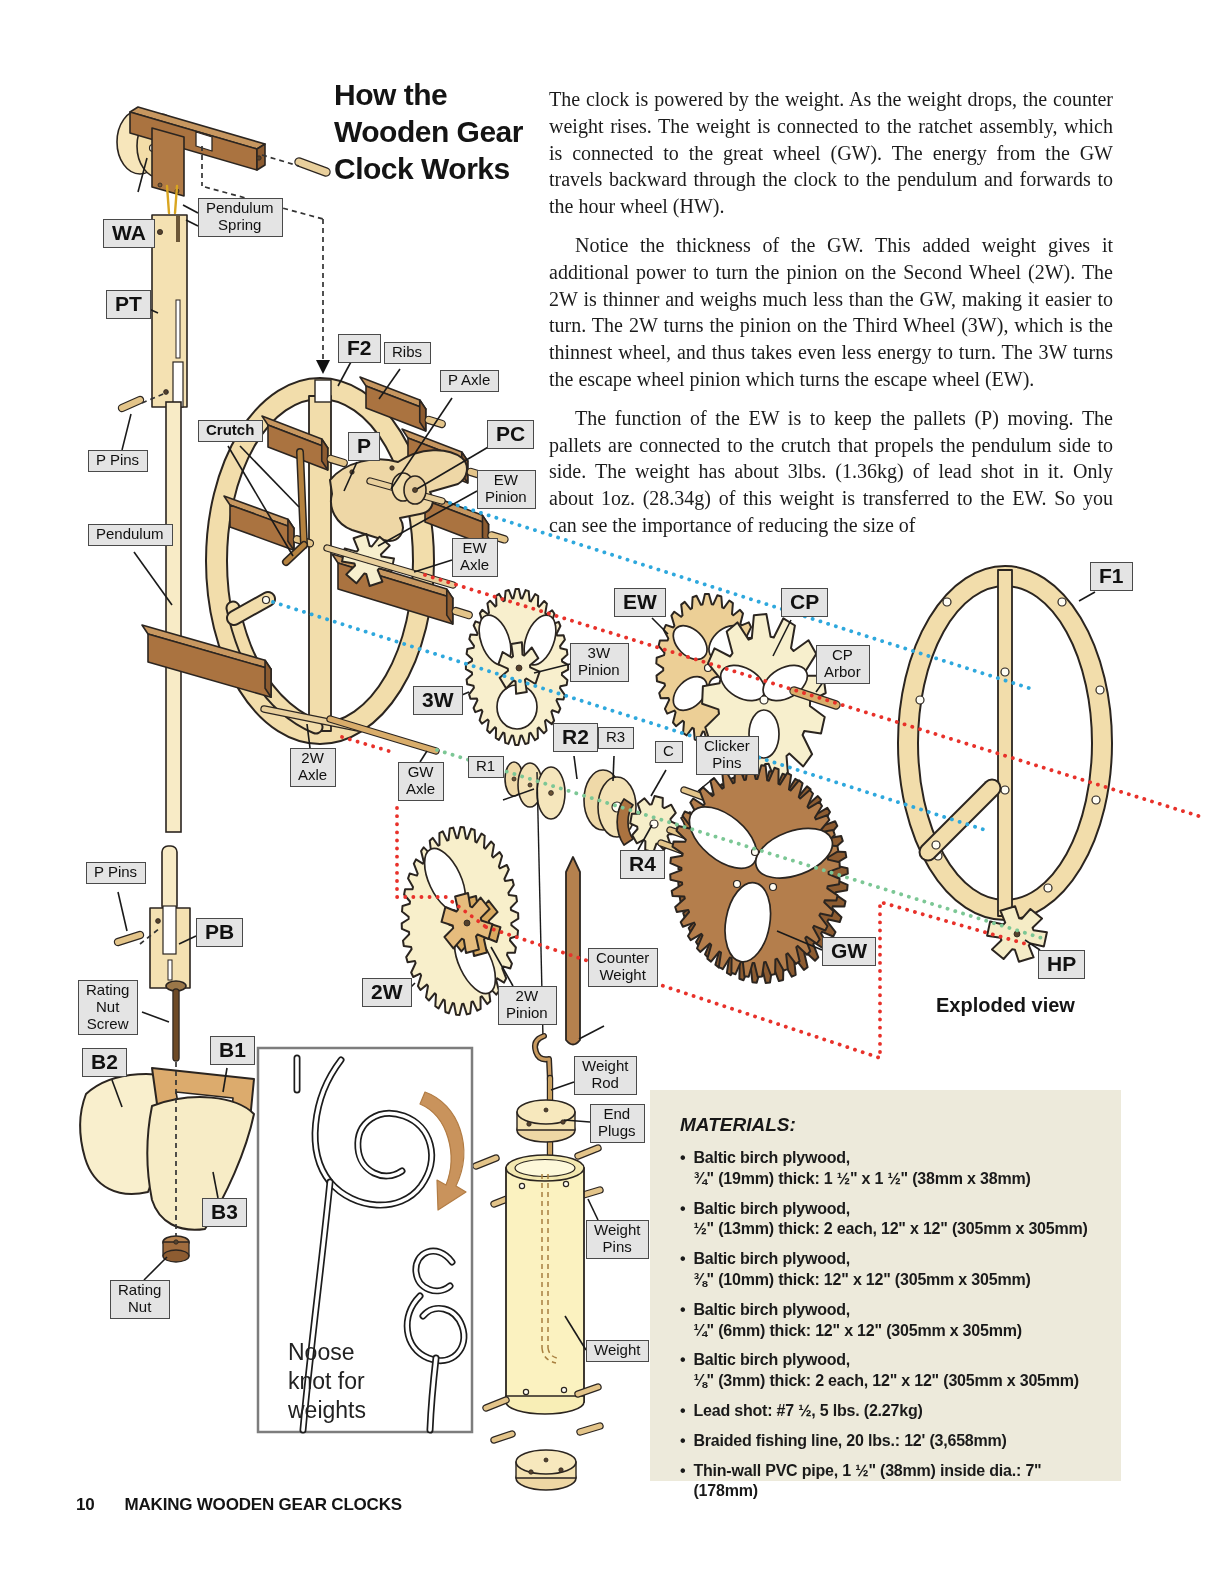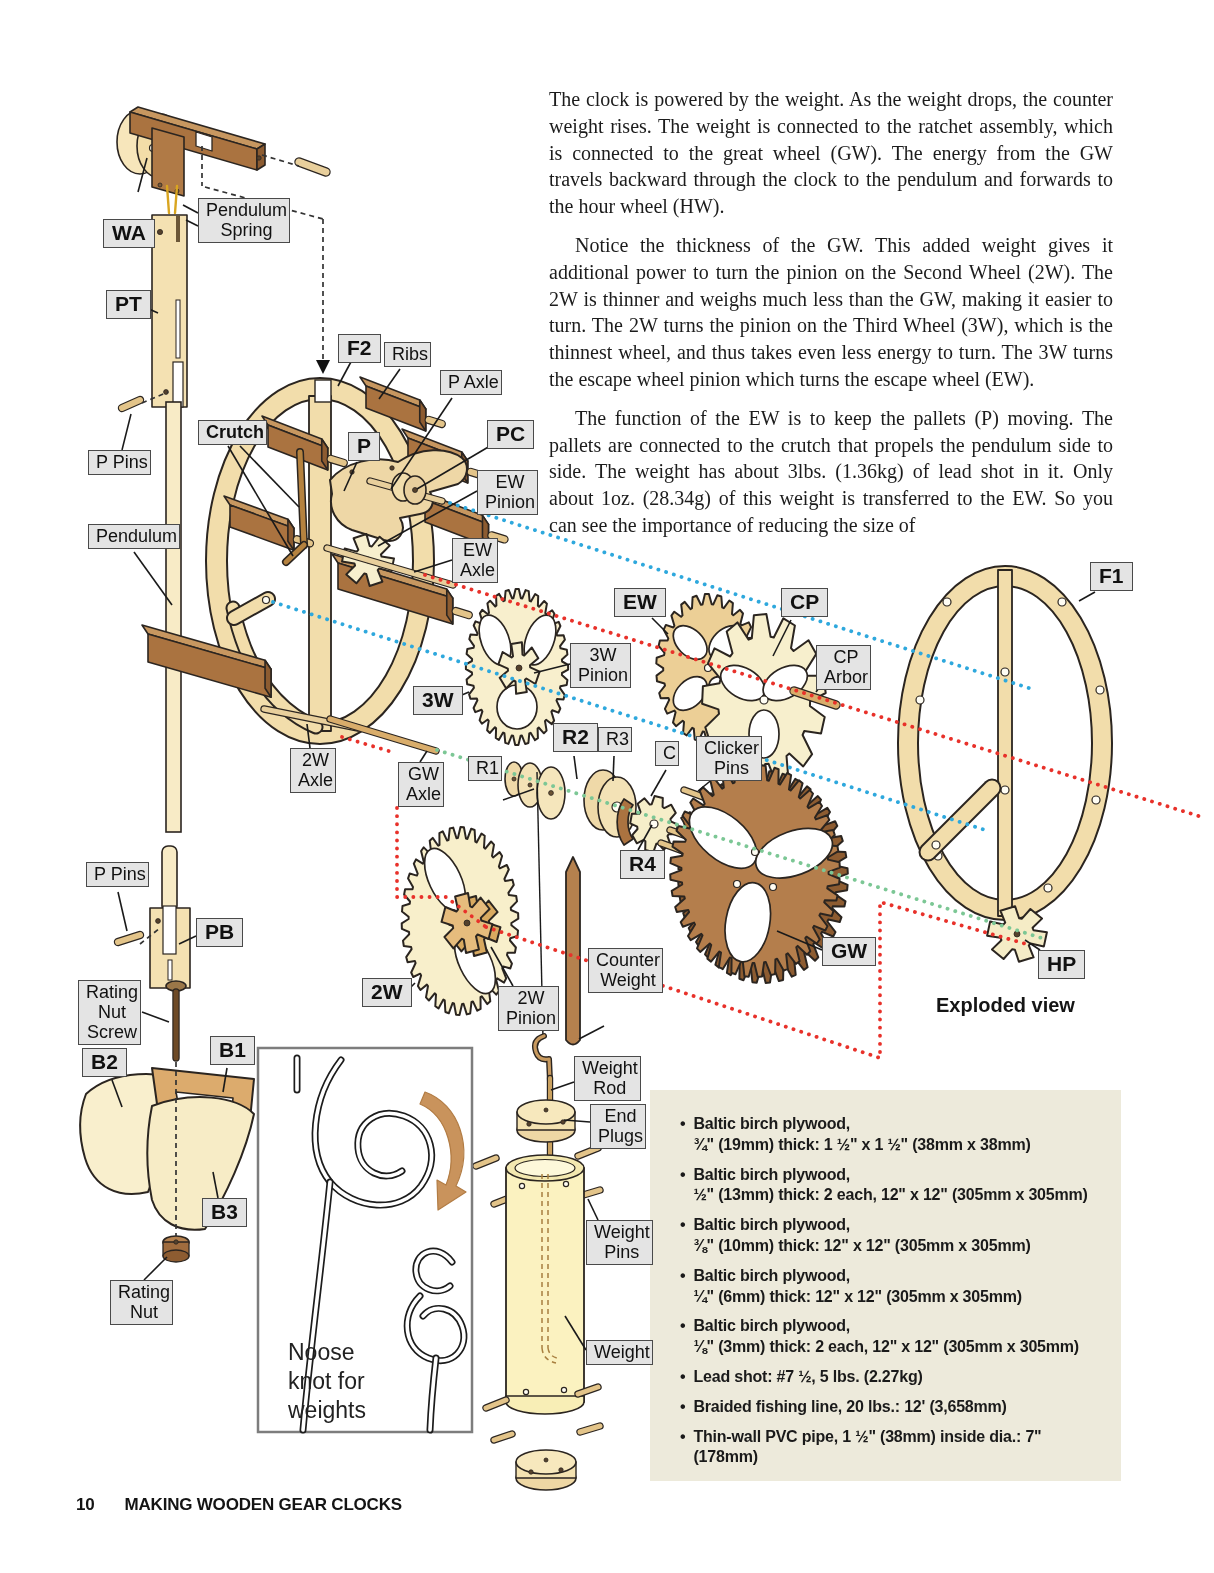--- a/index.html
+++ b/index.html
@@ -14,21 +14,21 @@
   .intro p{margin:12px;}
   .intro p.ind{text-indent:26px;}
   .materials{left:650px;top:1090px;width:471px;height:391px;box-sizing:border-box;
              padding:24px 24px 0 30px;}
   .materials h3{margin:0 0 12px 0;font-size:19px;font-style:italic;font-weight:bold;color:#171717;}
   .materials ul{list-style:none;margin:0;padding:0;}
   .materials li{display:flex;gap:8px;margin:0 0 9px 0;font-size:16px;font-weight:600;
                 line-height:1.3;color:#1a1a1a;letter-spacing:-0.2px;}
   .materials li .tx{white-space:pre-line;}
   .lbl{position:absolute;background:#e4e4e4;border:1.6px solid #4a4a4a;color:#111;
-       padding:1px 2px 2px 7px;font-size:18px;font-weight:500;line-height:1.12;
+       padding:1px 8px 2px 7px;font-size:15px;font-weight:500;line-height:1.12;
        text-align:center;white-space:pre-line;}
   .lbl.big{font-size:21px;font-weight:bold;padding:1px 8px 2px 8px;}
   .exploded{left:936px;top:994px;font-size:20px;font-weight:bold;color:#151515;}
   .noose-cap{left:288px;top:1338px;font-size:23px;line-height:1.26;color:#222;white-space:pre-line;}
   .footer{left:76px;top:1495px;font-size:17px;font-weight:bold;color:#141414;display:flex;gap:30px;
           letter-spacing:-0.2px;justify-content:space-between;}
 </style>
 </head>
 <body>
 
@@ -320,33 +320,39 @@
       <line x1="144" y1="1280" x2="167" y2="1257" stroke="#1a1a1a" stroke-width="1.6"></line>
       <line x1="406" y1="992" x2="415" y2="983" stroke="#1a1a1a" stroke-width="1.6"></line>
       <line x1="513" y1="986" x2="491" y2="947" stroke="#1a1a1a" stroke-width="1.6"></line>
       <line x1="604" y1="1026" x2="579" y2="1039" stroke="#1a1a1a" stroke-width="1.6"></line>
       <line x1="574" y1="1082" x2="551" y2="1090" stroke="#1a1a1a" stroke-width="1.6"></line>
       <line x1="590" y1="1122" x2="564" y2="1120" stroke="#1a1a1a" stroke-width="1.6"></line>
       <line x1="598" y1="1220" x2="588" y2="1199" stroke="#1a1a1a" stroke-width="1.6"></line>
       <line x1="586" y1="1350" x2="565" y2="1316" stroke="#1a1a1a" stroke-width="1.6"></line>
     </svg>
 
+  <div class="abs title">
+    <div>How the</div>
+    <div>Wooden Gear</div>
+    <div>Clock Works</div>
+  </div>
 
   <div class="abs intro">
     <p>The clock is powered by the weight. As the weight drops, the counter weight rises. The weight is connected to the ratchet assembly, which is connected to the great wheel (GW). The energy from the GW travels backward through the clock to the pendulum and forwards to the hour wheel (HW).</p>
     <p class="ind">Notice the thickness of the GW. This added weight gives it additional power to turn the pinion on the Second Wheel (2W). The 2W is thinner and weighs much less than the GW, making it easier to turn. The 2W turns the pinion on the Third Wheel (3W), which is the thinnest wheel, and thus takes even less energy to turn. The 3W turns the escape wheel pinion which turns the escape wheel (EW).</p>
     <p class="ind">The function of the EW is to keep the pallets (P) moving. The pallets are connected to the crutch that propels the pendulum side to side. The weight has about 3lbs. (1.36kg) of lead shot in it. Only about 1oz. (28.34g) of this weight is transferred to the EW. So you can see the importance of reducing the size of</p>
   </div>
 
   <div class="abs exploded">Exploded view</div>
   <div class="abs noose-cap">Noose
 knot for
 weights</div>
 
   <div class="abs materials" id="materialsPanel" style="background: rgb(237, 234, 219);">
+    <h3>MATERIALS:</h3>
     <ul id="materialsList">
         <li>
           <span>•</span>
           <span class="tx">Baltic birch plywood,
 ¾" (19mm) thick: 1 ½" x 1 ½" (38mm x 38mm)</span>
         </li>
         <li>
           <span>•</span>
           <span class="tx">Baltic birch plywood,
 ½" (13mm) thick: 2 each, 12" x 12" (305mm x 305mm)</span>

